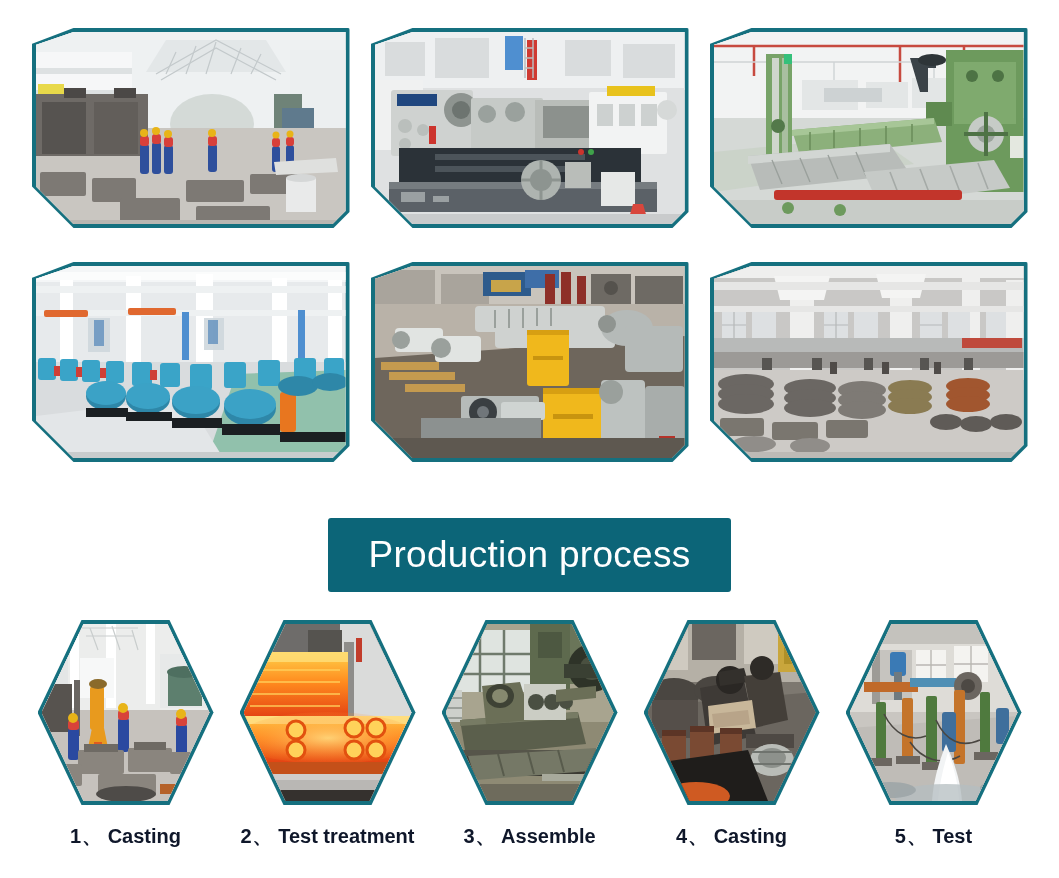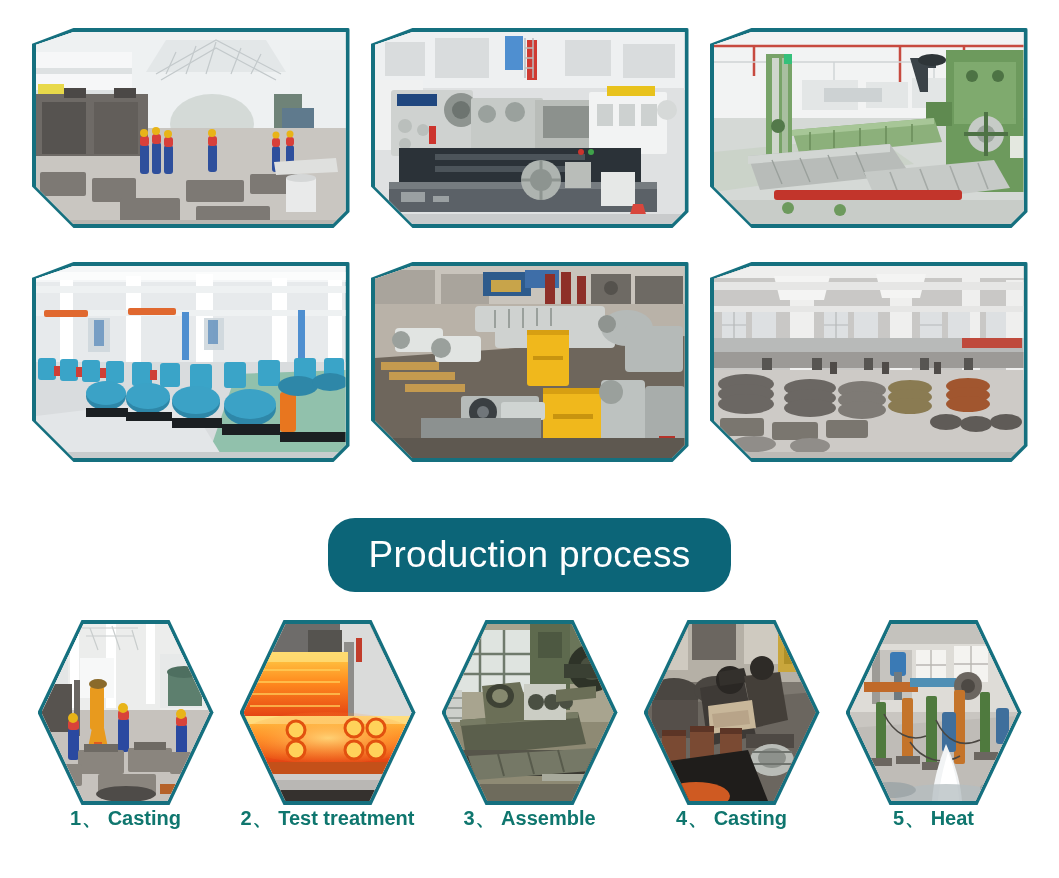--- a/index.html
+++ b/index.html
@@ -36,21 +36,21 @@
     background: #cfd4d6;
   }
   .photo-card .inner > svg { display: block; width: 100%; height: 100%; }
 
   
   .banner-wrap { position: absolute; top: 518px; left: 0; width: 1059px; display: flex; justify-content: center; }
   .banner {
     display: flex; align-items: center; justify-content: center;
     width: 403px; height: 74px;
     background: #0c6578;
-    border-radius: 27px;
+    border-radius: 3px;
     color: #ffffff;
     font-size: 37px;
     letter-spacing: 0.3px;
   }
 
   
   .steps { position: absolute; top: 620px; left: 0; width: 1059px; display: flex; justify-content: center; gap: 8px; }
   .step { width: 194px; display: flex; flex-direction: column; align-items: center; }
   .hex-outer {
     width: 176px; height: 185px;
@@ -61,22 +61,22 @@
   }
   .hex-inner {
     width: 168px; height: 177px;
     overflow: hidden;
     -webkit-clip-path: polygon(25% 0, 75% 0, 100% 50%, 75% 100%, 25% 100%, 0 50%);
     clip-path: polygon(25% 0, 75% 0, 100% 50%, 75% 100%, 25% 100%, 0 50%);
     background: #c8ccce;
   }
   .hex-inner > svg { display: block; width: 100%; height: 100%; }
   .step-label {
-    margin-top: 0;
-    color: #0f766e;
+    margin-top: 18px;
+    color: #0f172a;
     font-size: 20px;
     font-weight: bold;
     white-space: nowrap;
   }
   .step-label .num { margin-right: 1px; }
 </style>
 </head>
 <body>
 
 <div id="page">
@@ -826,18 +826,18 @@
             <ellipse cx="96" cy="172" rx="52" ry="12" fill="#b4bdc0" opacity="0.75"></ellipse>
             <g fill="#9aa3a6" opacity="0.8">
               <ellipse cx="40" cy="166" rx="26" ry="8"></ellipse>
                 <ellipse cx="150" cy="164" rx="20" ry="7"></ellipse>
             </g>
             <rect x="0" y="142" width="14" height="35" fill="#b3b0ab"></rect>
           </svg>
         </div>
       </div>
       <div class="step-label">
-        <span class="num">5</span><span>、</span> <span>Heat</span>
+        <span class="num">5</span><span>、</span> <span>Test</span>
       </div>
     </div>
   </div>
 
 </div>
 
 </body></html>

